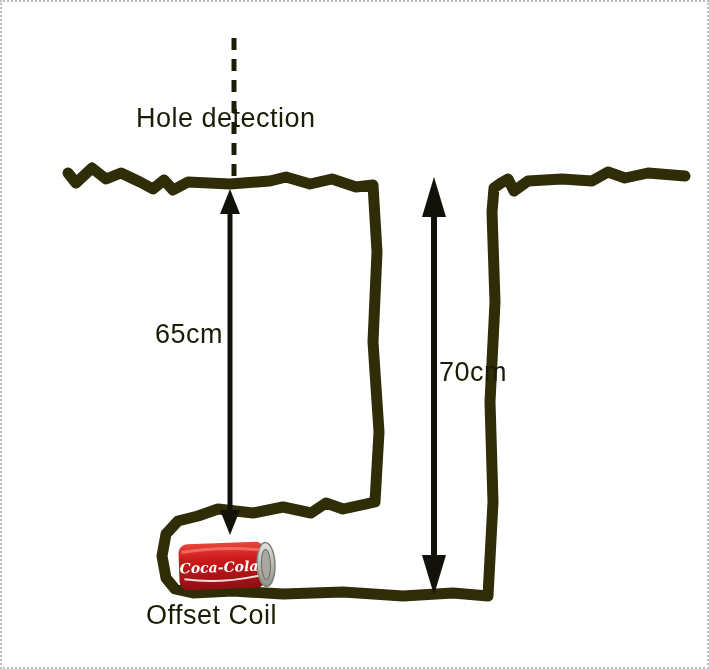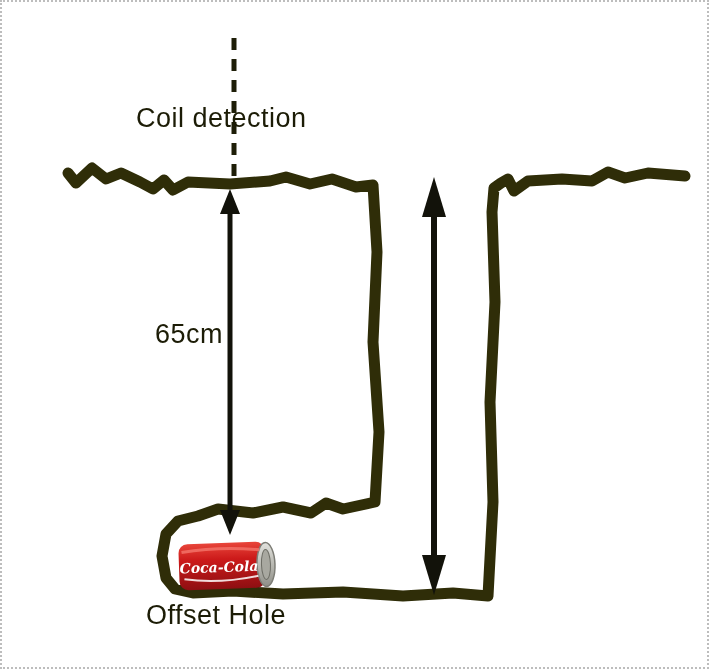--- a/index.html
+++ b/index.html
@@ -87,20 +87,21 @@
     <g transform="rotate(-2 220 564)">
       <rect x="177" y="541" width="86" height="46" rx="9" fill="url(#canGrad)"></rect>
       <ellipse cx="264" cy="564" rx="9" ry="22" fill="url(#lidGrad)" stroke="#7d7d76" stroke-width="1.5"></ellipse>
       <ellipse cx="264" cy="564" rx="4.5" ry="15" fill="#a8a8a0" stroke="#6e6e66" stroke-width="1"></ellipse>
       <path d="M 180 549 Q 218 544 258 549" stroke="#f4756b" stroke-width="3" fill="none" opacity="0.8"></path>
       <text x="217" y="570" text-anchor="middle" fill="#ffffff" font-family="'DejaVu Serif', serif" font-style="italic" font-weight="bold" font-size="14">Coca-Cola</text>
       <path d="M 182 576 Q 217 582 256 575" stroke="#ffffff" stroke-width="2" fill="none" opacity="0.85"></path>
     </g>
   </svg>
 
-  <div class="label label-coil">Coil detection</div>
+  <div class="label label-coil">Hole detection</div>
 
   <div class="label label-65">65cm</div>
 
+  <div class="label label-70">70cm</div>
 
-  <div class="label label-offset">Offset Hole</div>
+  <div class="label label-offset">Offset Coil</div>
 
 </div>
 
 </body></html>

